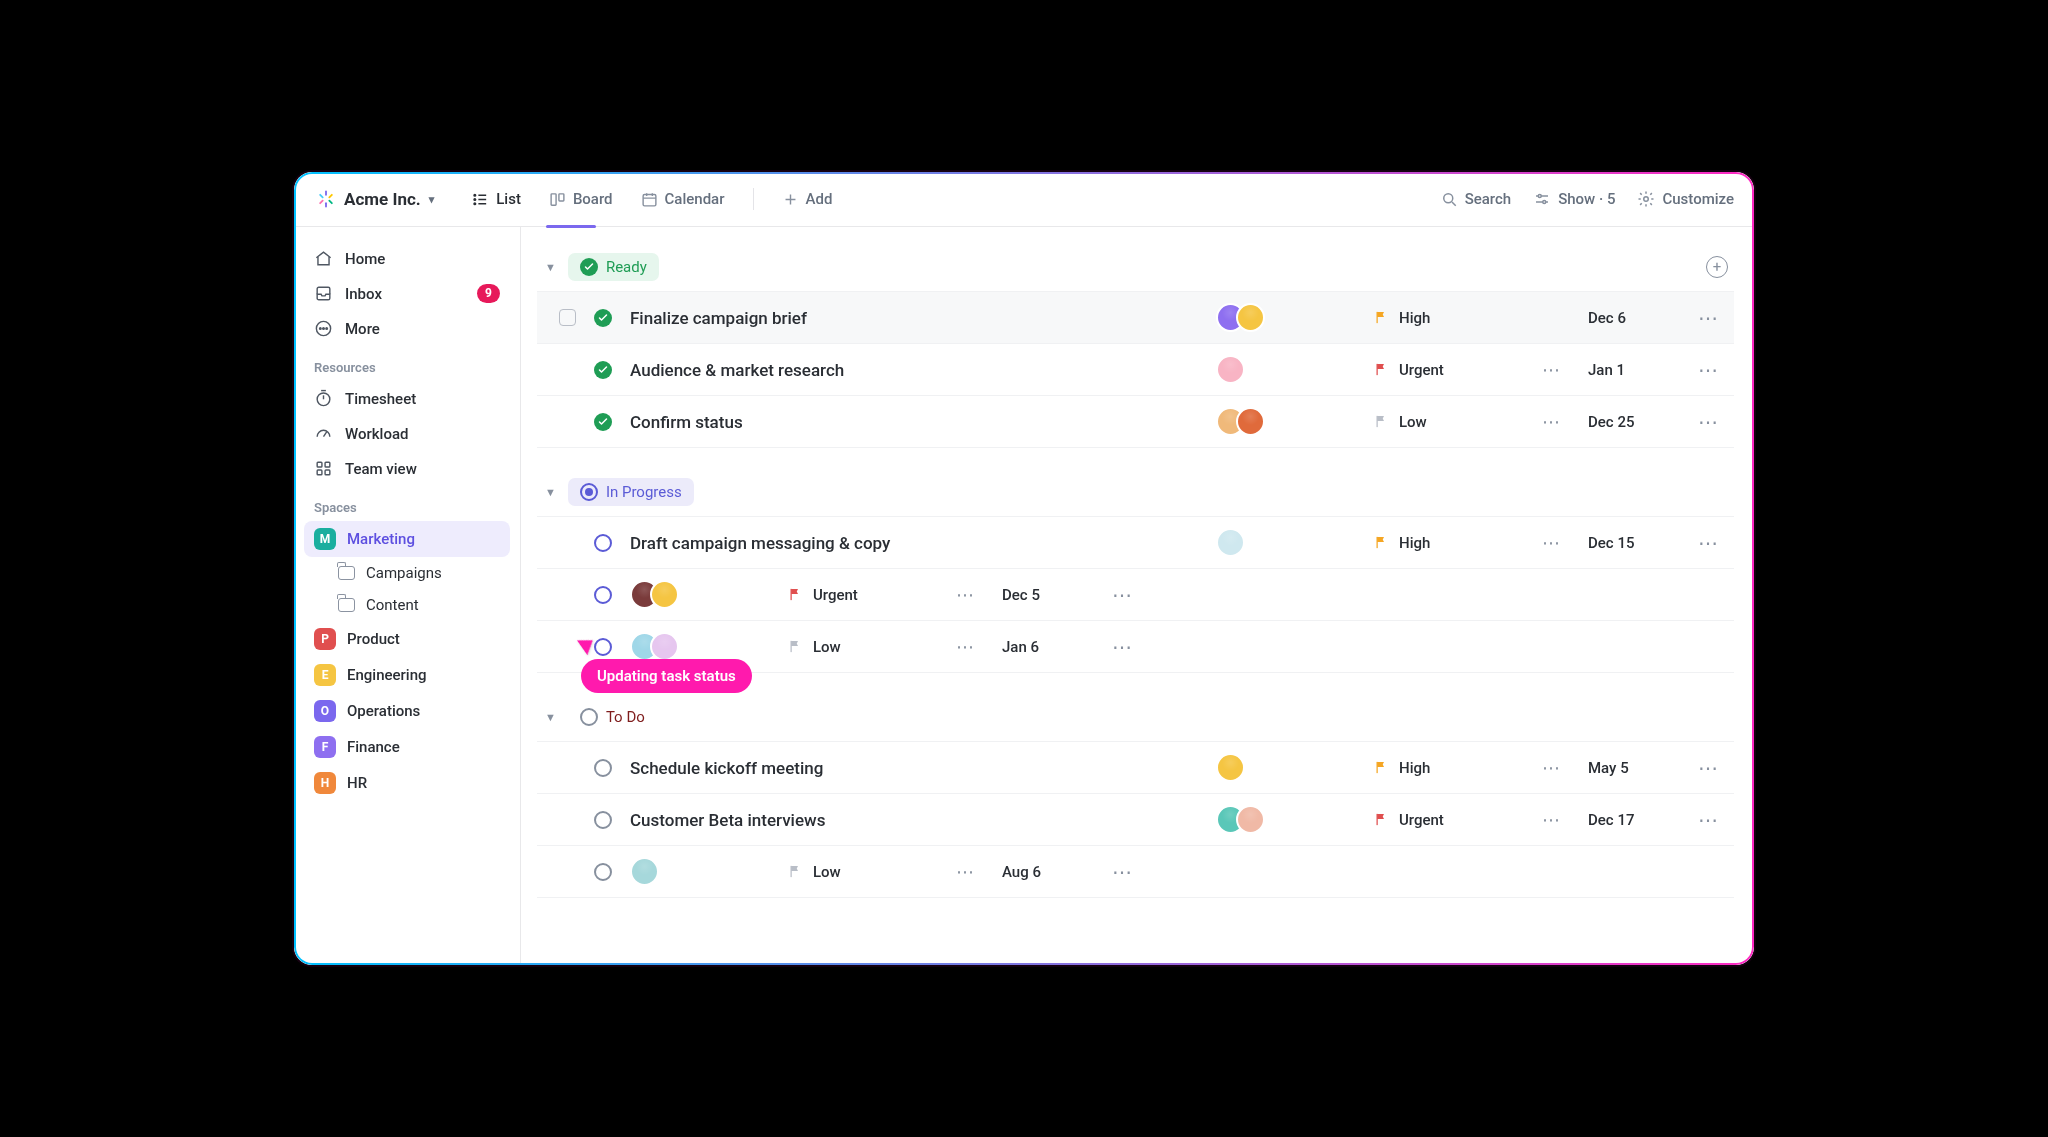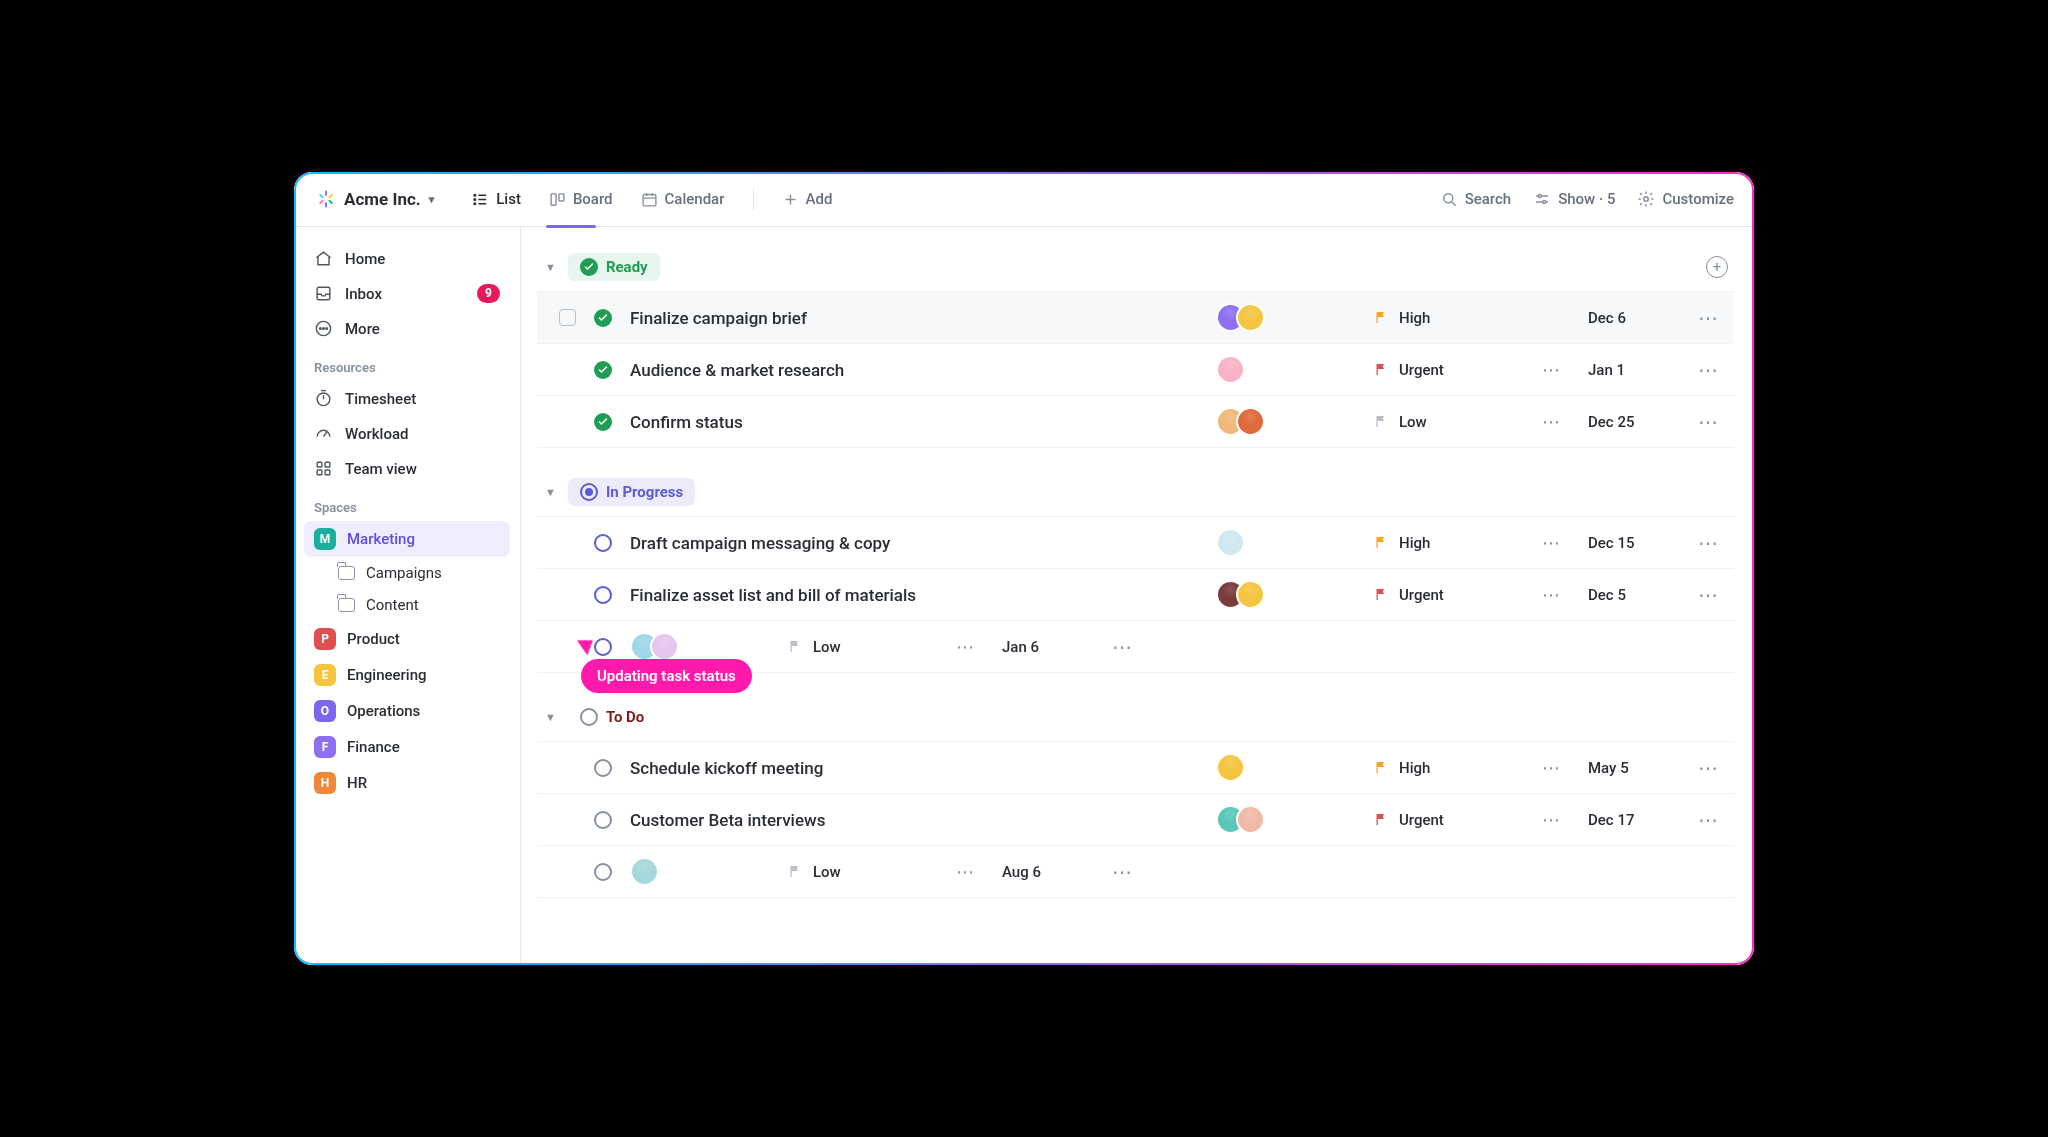--- a/index.html
+++ b/index.html
@@ -27,21 +27,21 @@
   .section-title { font-size:13px; color:#87909e; font-weight:600; padding:14px 10px 6px; }
   .space-item { display:flex; align-items:center; gap:11px; padding:7px 10px; border-radius:8px; cursor:pointer; font-weight:500; }
   .space-item.active { background:#eeecfd; color:#5d4fe0; }
   .space-badge { width:22px; height:22px; border-radius:6px; display:flex; align-items:center; justify-content:center; font-size:12px; font-weight:700; color:#fff; }
   .sub-item { display:flex; align-items:center; gap:11px; padding:7px 10px 7px 34px; border-radius:8px; cursor:pointer; color:#2a2e34; }
   .folder-ic { width:17px; height:14px; border:1.6px solid #8b93a1; border-radius:3px; position:relative; }
   .folder-ic::before { content:''; position:absolute; top:-5px; left:-1.6px; width:7px; height:4px; border:1.6px solid #8b93a1; border-bottom:none; border-radius:2px 2px 0 0; }
   .content { flex:1; overflow:auto; padding:18px 20px 30px 16px; position:relative; }
   .group-header { display:flex; align-items:center; gap:12px; padding:8px 0 10px 8px; }
   .group-toggle { color:#87909e; font-size:11px; cursor:pointer; }
-  .status-pill { display:flex; align-items:center; gap:8px; padding:5px 12px; border-radius:7px; font-weight:700; font-size:15px; }
+  .status-pill { display:flex; align-items:center; gap:8px; padding:5px 12px; border-radius:7px; font-weight:400; font-size:15px; }
   .status-pill.ready { background:#e6f6ed; color:#1f9d55; }
   .status-pill.progress { background:#ecebfa; color:#5b5bd6; }
   .status-pill.todo { color:#7f1d1d; }
   .plus-circle { width:22px; height:22px; border:1.6px solid #87909e; border-radius:50%; display:flex; align-items:center; justify-content:center; color:#87909e; font-size:15px; margin-left:auto; margin-right:6px; cursor:pointer; line-height:1; }
   .task-row { display:flex; align-items:center; gap:18px; padding:11px 10px 11px 22px; border-bottom:1px solid #f0f1f3; }
   .task-row.first { border-top:1px solid #f0f1f3; }
   .task-row.selhov { background:#f7f8f9; }
   .checkbox { width:17px; height:17px; border:1.8px solid #b9bec7; border-radius:4px; cursor:pointer; }
   .spacer20 { width:17px; flex:none; }
   .status-circle { width:18px; height:18px; border-radius:50%; display:inline-flex; align-items:center; justify-content:center; flex:none; cursor:pointer; }
@@ -384,21 +384,20 @@
               </span>
               <span>High</span>
             </span>
       <span class="ell-col">⋯</span>
       <span class="date-col">Dec 15</span>
       <span class="row-menu">⋯</span>
           </div>
           <div class="task-row">
       <span class="spacer20"></span>
       <span class="status-circle open"></span>
-      <span class="task-title">Finalize asset list and bill of materials</span>
       <span class="assignees">
               <span class="avatar" style="background:radial-gradient(circle at 50% 30%, #fff2 0%, transparent 40%), #7a3b3b"></span>
               <span class="avatar" style="background:radial-gradient(circle at 50% 30%, #fff2 0%, transparent 40%), #f5c542"></span>
             </span>
       <span class="prio-col">
               <span class="flag">
                 <svg viewBox="0 0 24 24" width="15" height="17">
                   <path fill="#e04f4f" d="M5 3h11l-2 4 2 4H5z"></path>
                   <rect x="4" y="3" width="2" height="18" fill="#e04f4f"></rect>
                 </svg>

